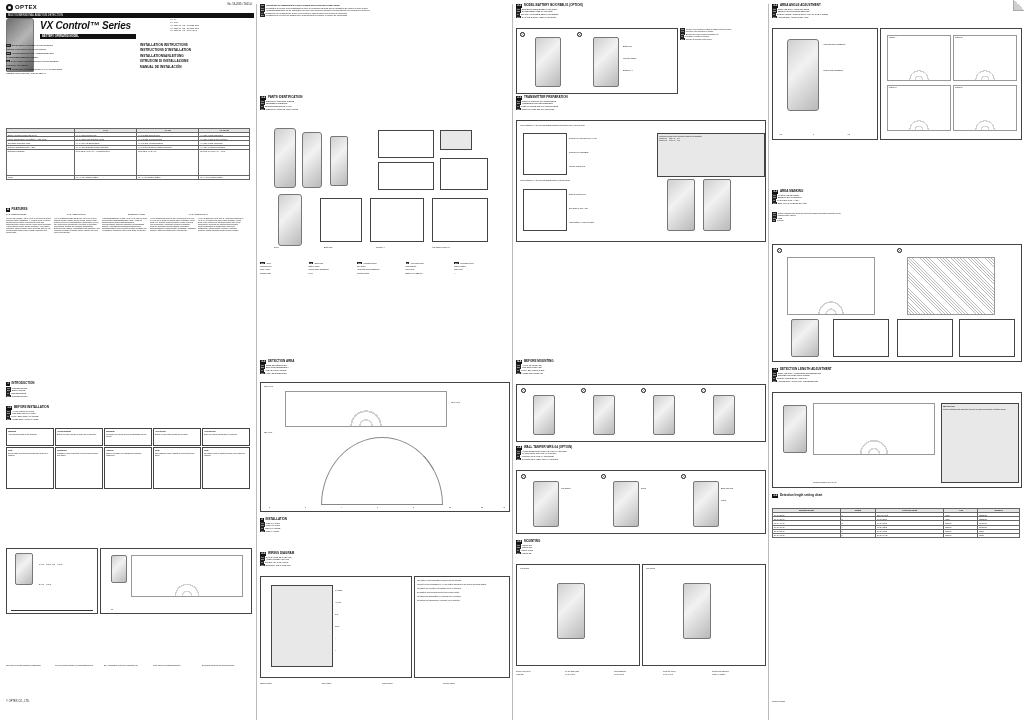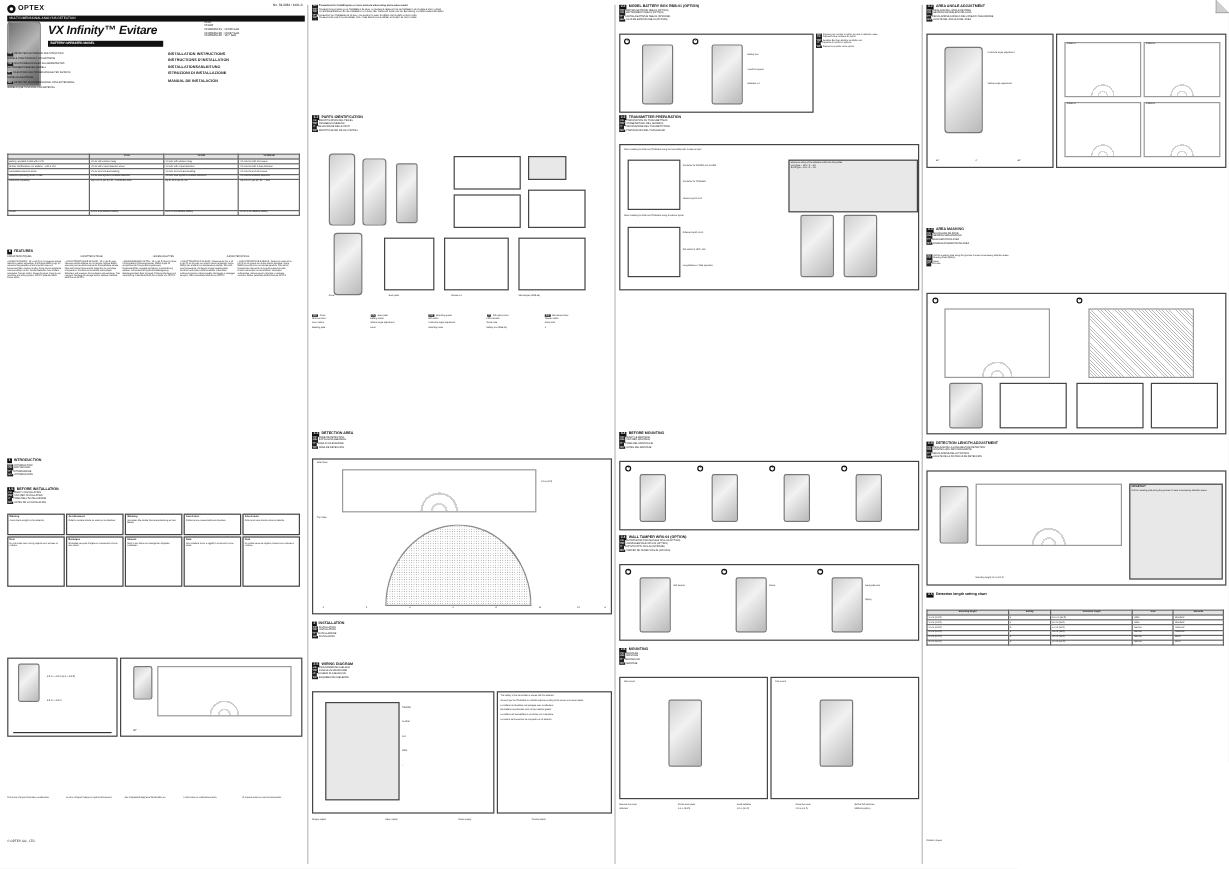--- a/index.html
+++ b/index.html
@@ -60,21 +60,21 @@
       <span style="font-size:6px;font-weight:bold;letter-spacing:.06em;">OPTEX</span>
     </div>
 
     <div class="blk titleband" style="left:6px;top:13px;width:244px;">MULTI DIMENSIONAL ANALYSIS DETECTION</div>
 
     <div class="blk" style="left:6px;top:18px;width:60px;height:52px;">
       <div class="devimg dk" style="width:26px;height:52px;border-radius:3px 3px 1px 1px;"></div>
     </div>
 
     <div class="blk" style="left:40px;top:20px;width:130px;">
-      <div style="font-size:10px;font-weight:bold;font-style:italic;letter-spacing:-.02em;">VX Infinity™ Evitare</div>
+      <div style="font-size:10px;font-weight:bold;font-style:italic;letter-spacing:-.02em;">VX Control™ Series</div>
       <div class="titleband" style="margin-top:1px;width:92px;font-size:2.6px;font-weight:bold;">BATTERY OPERATED MODEL</div>
     </div>
 
     <div class="blk" style="left:170px;top:18px;width:80px;">
       <div class="sm">VX-IH</div>
       <div class="sm">VX-IHR</div>
       <div class="sm">VX-IRDAM-XS : 10.525 GHz</div>
       <div class="sm">VX-IRDAM-XB : 10.587 GHz</div>
       <div class="sm">VX-IRDAM-XC : 10.7 GHz</div>
     </div>

